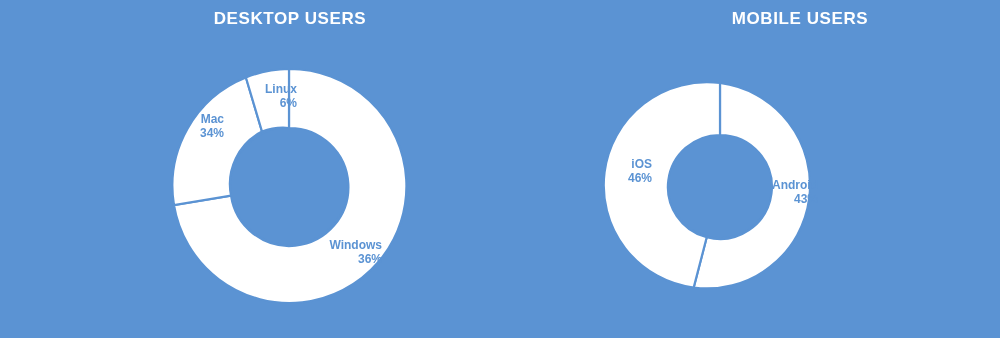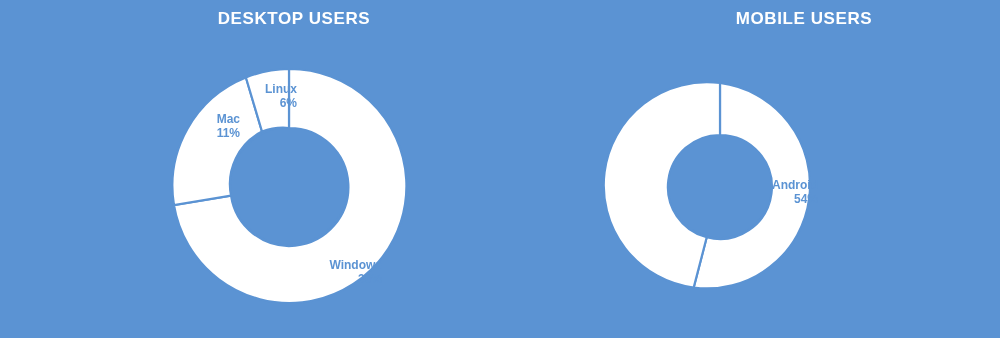--- a/index.html
+++ b/index.html
@@ -16,21 +16,20 @@
   .stage {
     position: relative;
     width: 1000px;
     height: 338px;
     background: #5b93d3;
   }
   .chart-panel {
     position: absolute;
     top: 0;
     height: 272px;
-    padding-left: 8px;
   }
   #panel-desktop { left: 0px;   width: 580px; }
   #panel-mobile  { left: 580px; width: 420px; }
 
   .chart-title {
     position: absolute;
     top: 9px;
     left: 0;
     width: 100%;
     text-align: center;
@@ -88,28 +87,28 @@
                Z"></path>
 
       <path class="slice" d="M 245.92 77.48
                A 117 117 0 0 1 289 69
                L 289 128
                A 59 59 0 0 0 262.01 131.59
                Z"></path>
       <circle class="hole" cx="289" cy="186" r="57.9"></circle>
     </svg>
 
-    <div class="slice-label" style="left: 312px; top: 238px; width: 70px; margin-top: 20px;">
+    <div class="slice-label" style="left: 312px; top: 238px; width: 70px;">
       <span>Windows</span>
       <span class="pct">36%</span>
     </div>
 
-    <div class="slice-label" style="left: 196px; top: 112px; width: 44px;">
+    <div class="slice-label" style="left: 180px; top: 112px; width: 44px;">
       <span>Mac</span>
-      <span class="pct">11%</span>
+      <span class="pct">34%</span>
     </div>
 
     <div class="slice-label" style="left: 253px; top: 82px; width: 44px;">
       <span>Linux</span>
       <span class="pct">6%</span>
     </div>
   </div>
 
   <div class="chart-panel" id="panel-mobile">
     <div class="chart-title">MOBILE USERS</div>
@@ -125,18 +124,22 @@
       <path class="slice" d="M 113.68 287.60
                A 103 103 0 0 1 140 83
                L 140 135
                A 52 52 0 0 0 126.71 237.30
                Z"></path>
       <circle class="hole" cx="140" cy="186" r="51"></circle>
     </svg>
 
     <div class="slice-label" style="left: 162px; top: 178px; width: 76px;">
       <span>Android</span>
-      <span class="pct">54%</span>
+      <span class="pct">43%</span>
     </div>
 
+    <div class="slice-label" style="left: 20px; top: 157px; width: 52px;">
+      <span>iOS</span>
+      <span class="pct">46%</span>
+    </div>
   </div>
 
 </div>
 
 </body></html>

